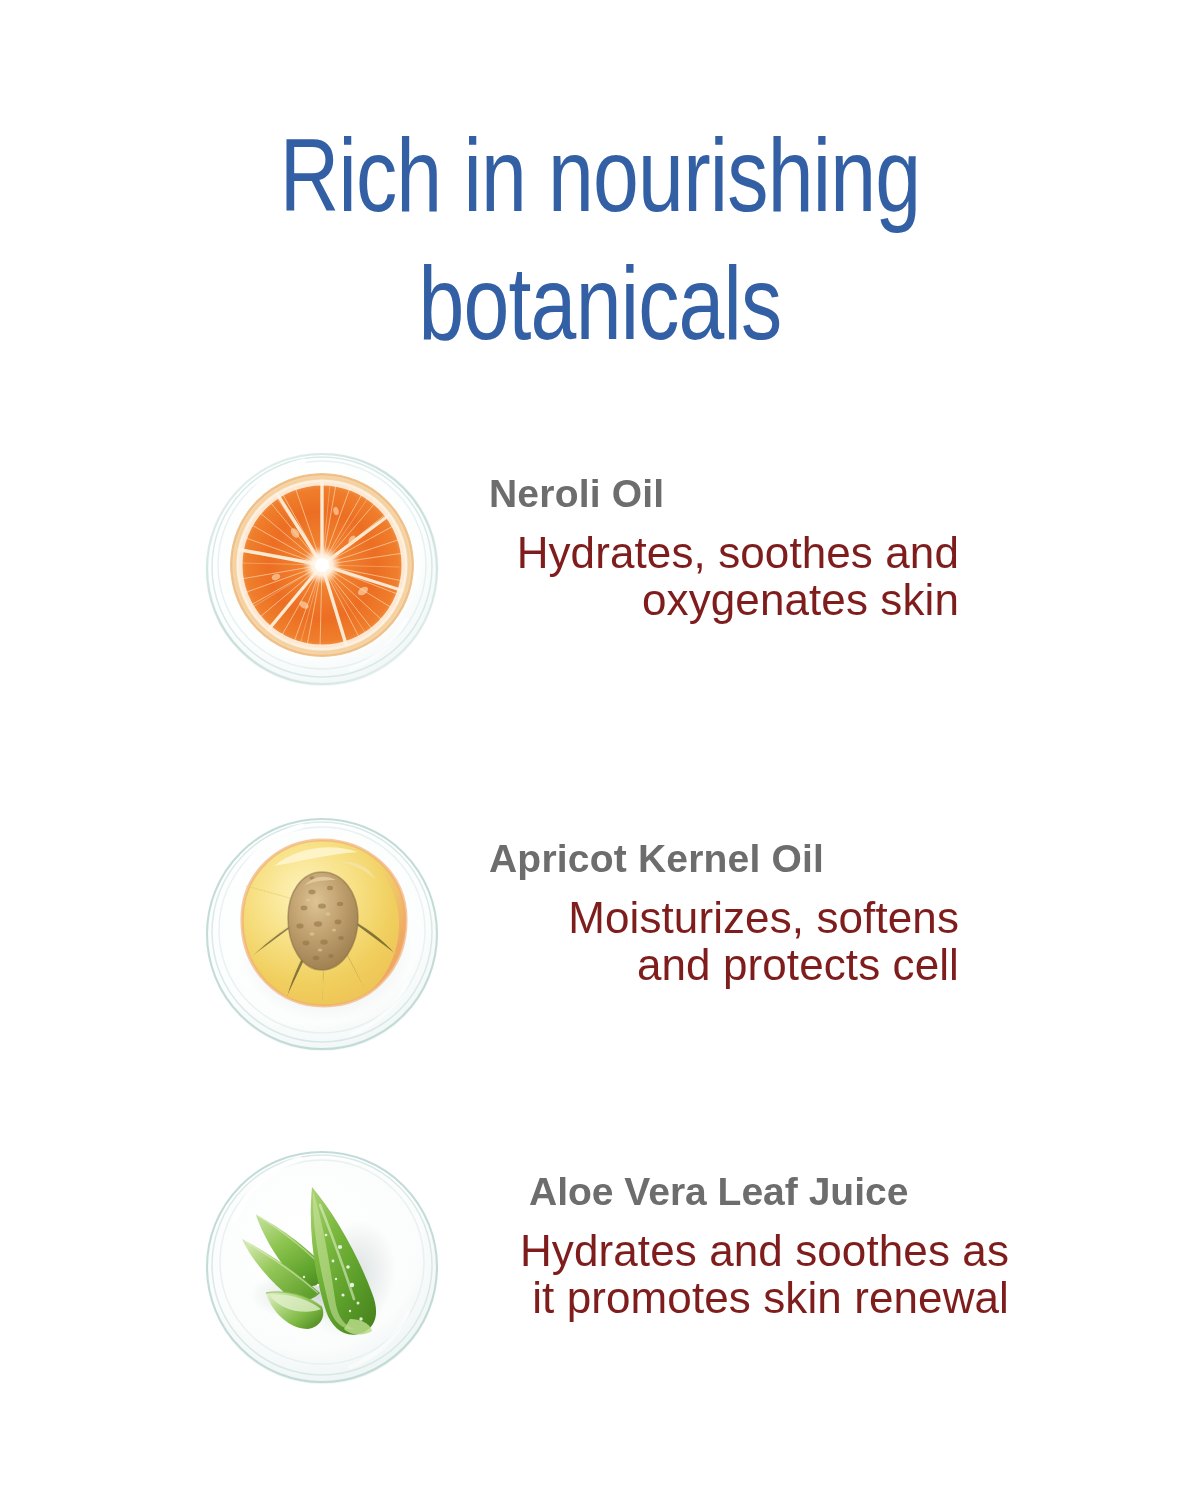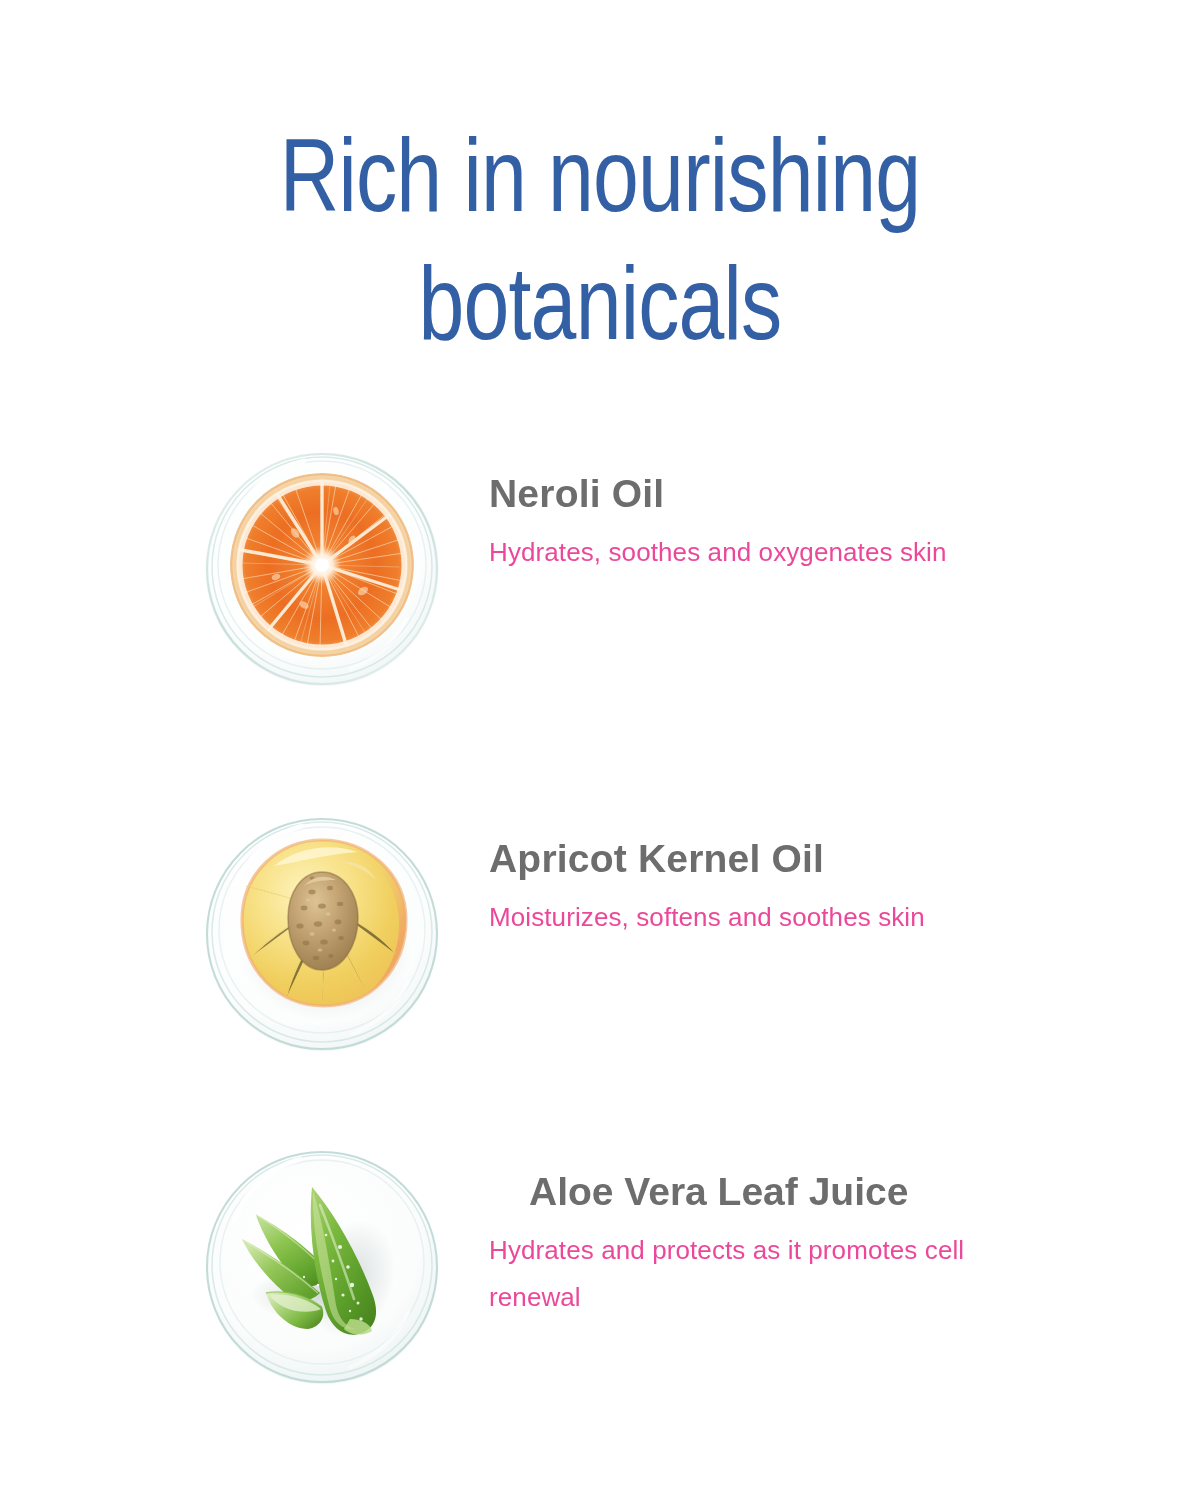--- a/index.html
+++ b/index.html
@@ -76,28 +76,29 @@
     color: #6d6d6d;
     font-family: "Liberation Sans", sans-serif;
     font-weight: 700;
     font-size: 39px;
     line-height: 44px;
     letter-spacing: 0.2px;
     margin: 0 0 13px 0;
     white-space: nowrap;
   }
   .ing-desc {
-    color: #ec4899;
+    color: #7f1d1d;
     font-family: "Liberation Sans", sans-serif;
     font-weight: 400;
-    font-size: 26px;
+    font-size: 44px;
     line-height: 47px;
     letter-spacing: 0.1px;
     margin: 0;
     max-width: 470px;
+    text-align: right;
   }
   .row-3 .ing-desc { max-width: 520px; }
   .row-3 .ing-title { letter-spacing: 0px; margin-left: 40px; }
 </style>
 </head>
 <body>
 
 <div class="page">
 
   <div class="headline">Rich in nourishing
@@ -346,21 +347,21 @@
 
             <path d="M 140 52 C 156 50 170 58 176 70 C 166 60 152 54 140 52 Z" fill="#f6e3a6" opacity="0.8"></path>
           </g>
           <path d="M 36 74 A 100 100 0 0 1 102 16" fill="none" stroke="#ffffff" stroke-width="5" opacity="0.85" stroke-linecap="round"></path>
           <path d="M 208 172 A 104 104 0 0 1 152 224" fill="none" stroke="#ffffff" stroke-width="4" opacity="0.55" stroke-linecap="round"></path>
         </svg>
       </div>
 
       <div class="row-text">
         <p class="ing-title">Apricot Kernel Oil</p>
-        <p class="ing-desc">Moisturizes, softens and soothes skin</p>
+        <p class="ing-desc">Moisturizes, softens and protects cell</p>
       </div>
     </div>
 
     <div class="row row-3">
 
       <div class="dish-wrap">
         <svg class="dish-svg" viewBox="0 0 244 244">
           <defs>
             <radialGradient id="v-dishbg" cx="44%" cy="36%" r="70%">
               <stop offset="0%" stop-color="#ffffff"></stop>
@@ -458,18 +459,18 @@
             <path d="M 66 150 C 86 146 108 153 122 164" fill="none" stroke="#85bd4a" stroke-width="1.4" opacity="0.7"></path>
           </g>
 
           <path d="M 34 78 A 100 100 0 0 1 100 16" fill="none" stroke="#ffffff" stroke-width="5" opacity="0.85" stroke-linecap="round"></path>
           <path d="M 208 170 A 104 104 0 0 1 150 224" fill="none" stroke="#ffffff" stroke-width="4" opacity="0.55" stroke-linecap="round"></path>
         </svg>
       </div>
 
       <div class="row-text">
         <p class="ing-title">Aloe Vera Leaf Juice</p>
-        <p class="ing-desc">Hydrates and protects as it promotes cell renewal</p>
+        <p class="ing-desc">Hydrates and soothes as it promotes skin renewal</p>
       </div>
     </div>
 
   </div>
 </div>
 
 </body></html>

